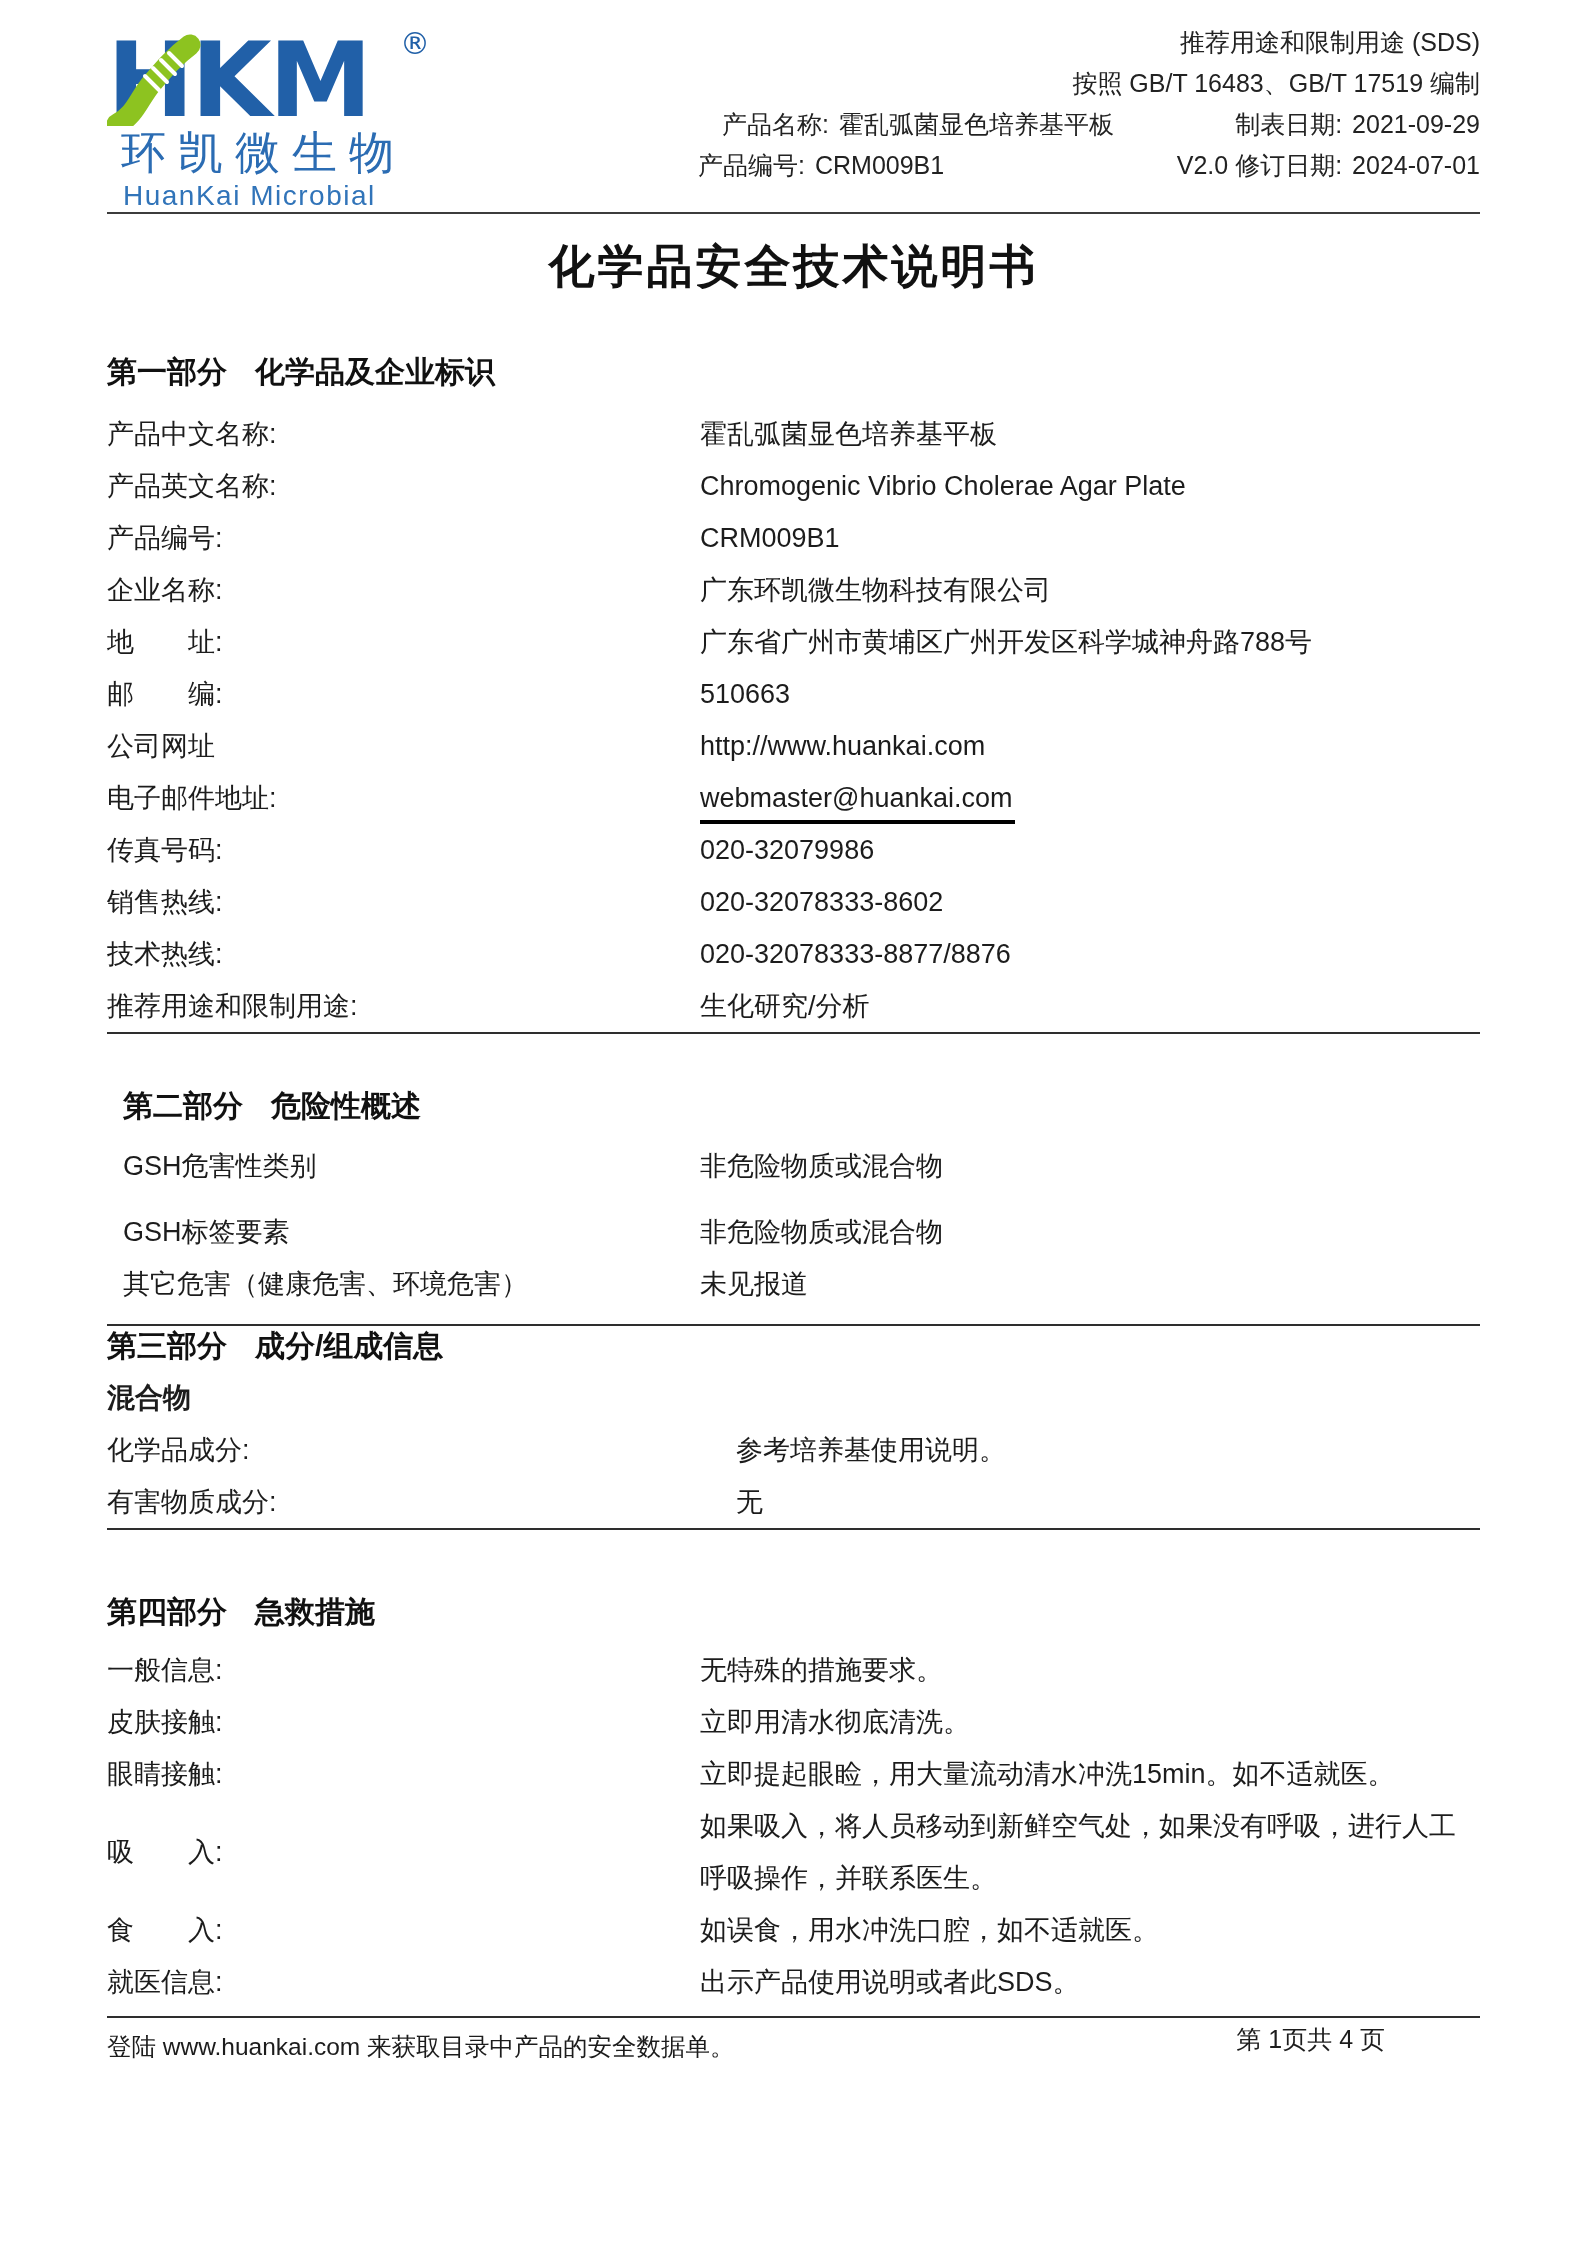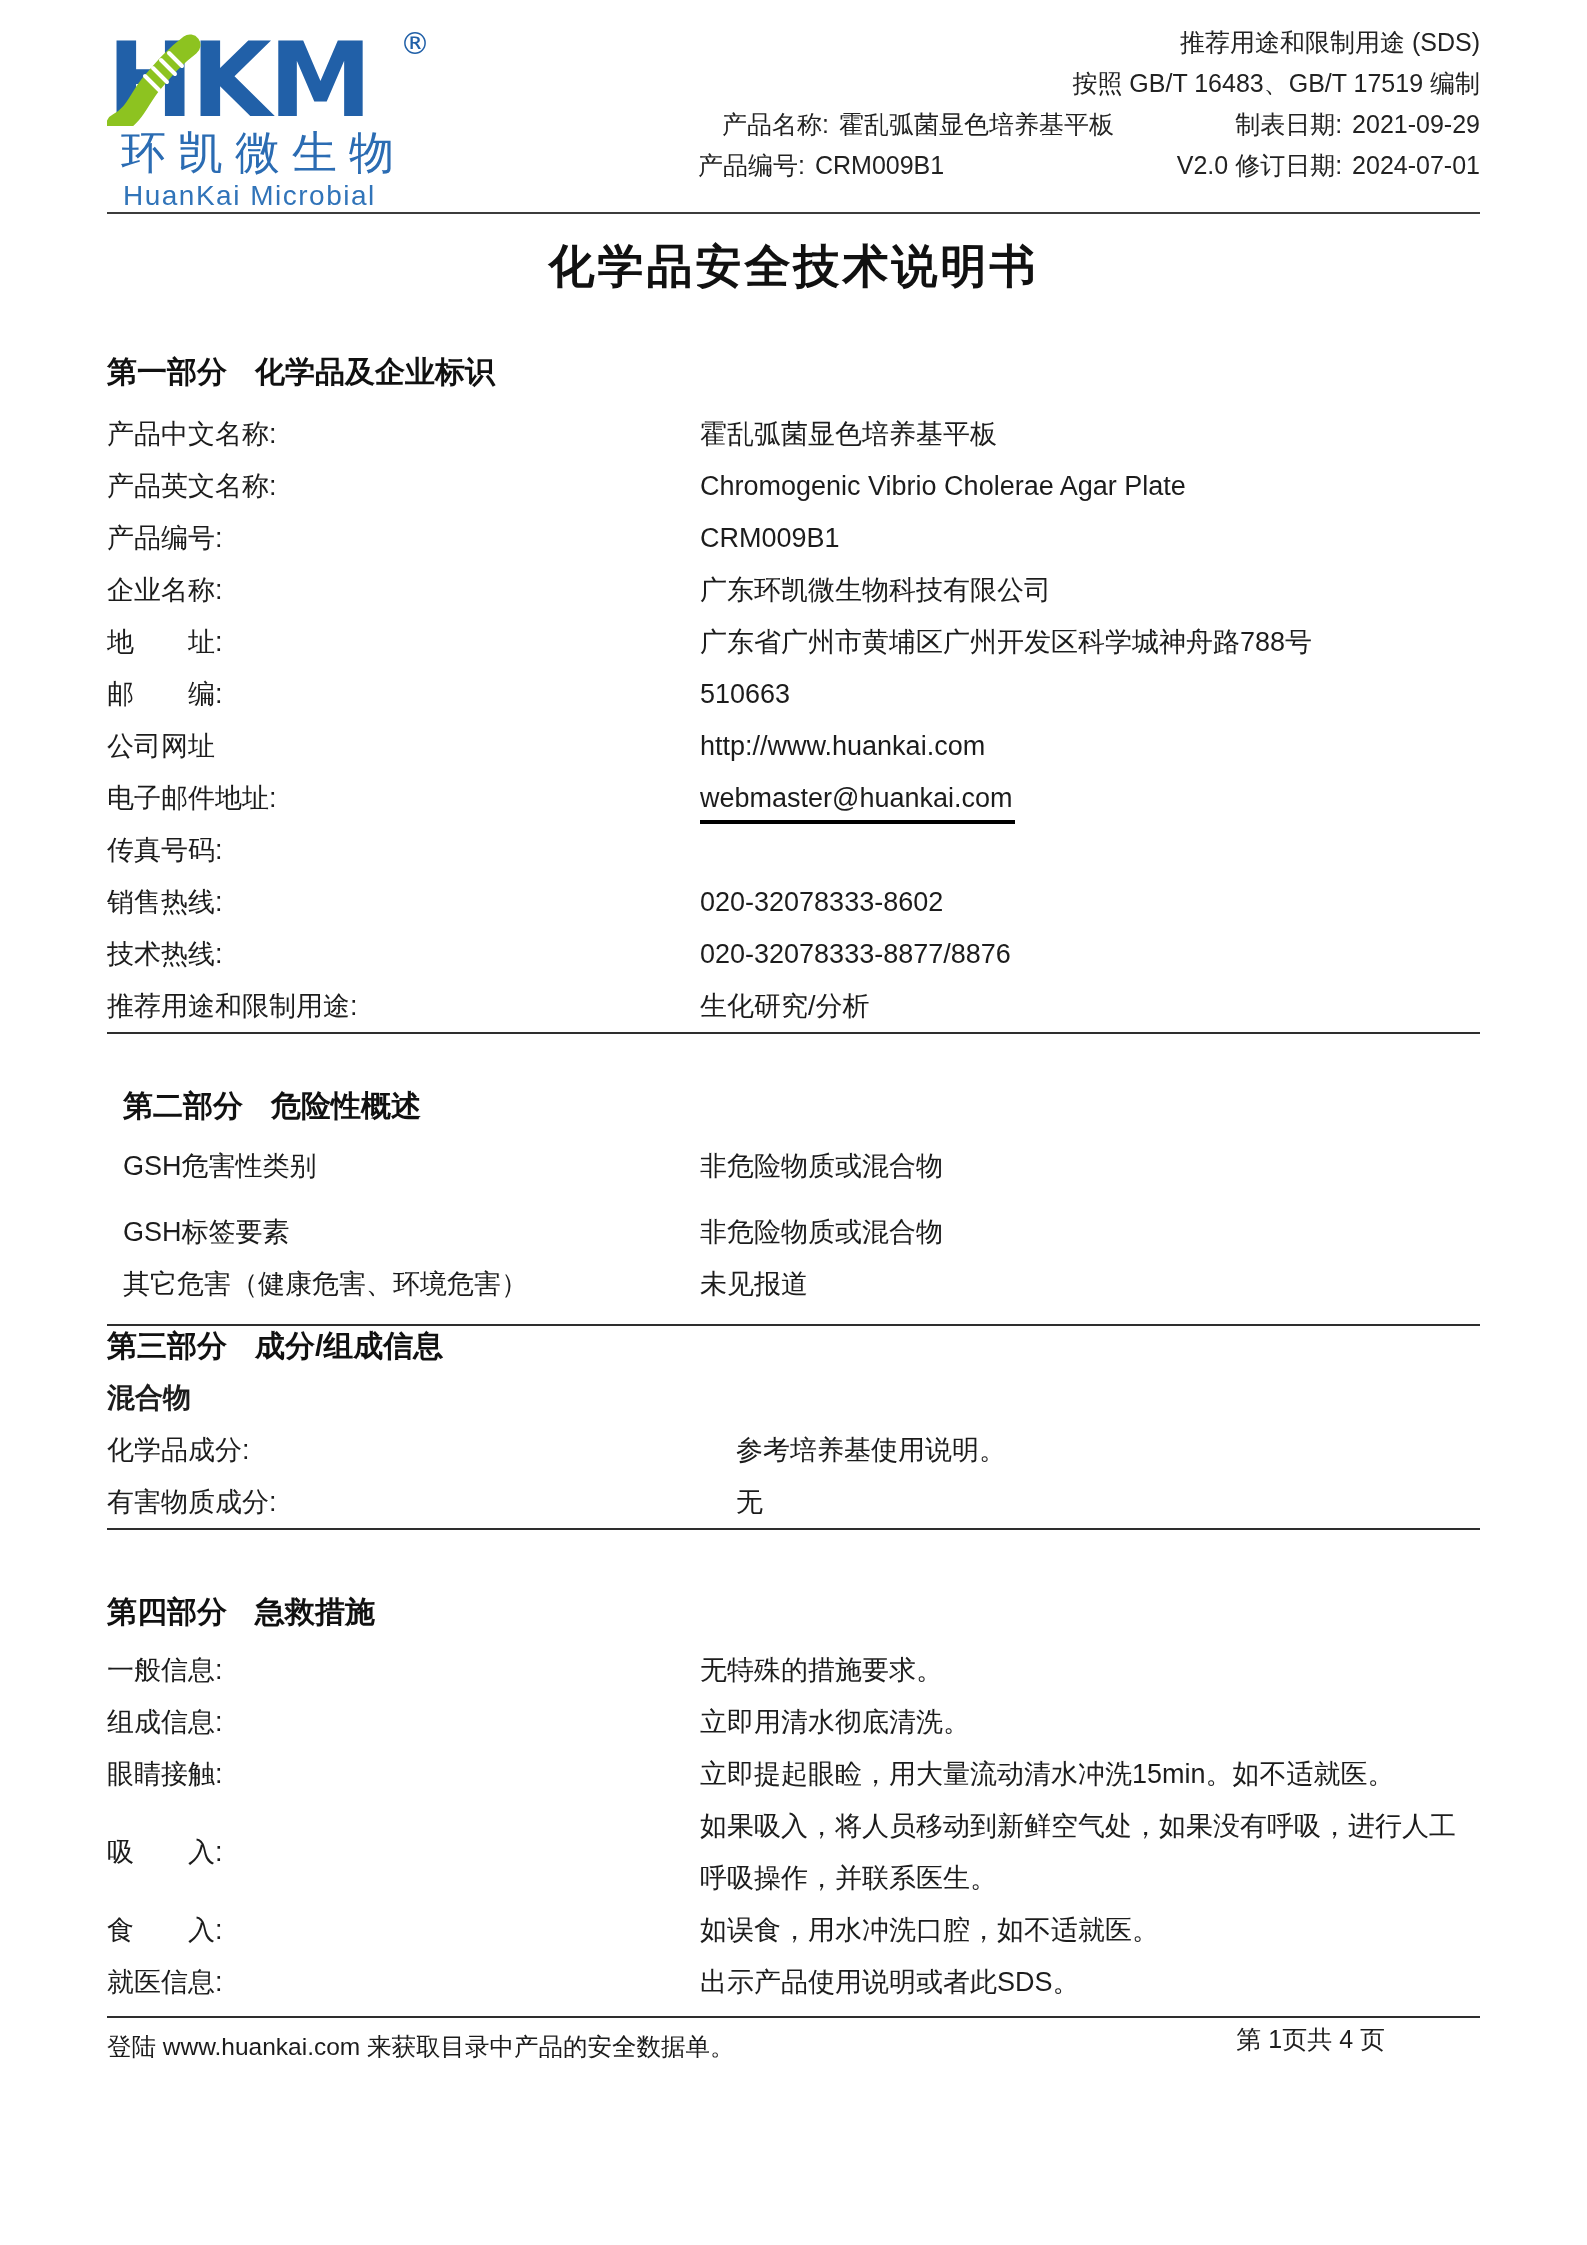--- a/index.html
+++ b/index.html
@@ -161,20 +161,21 @@
       <div class="row">
           <div class="lab">公司网址</div>
           <div class="val">http://www.huankai.com</div>
         </div>
       <div class="row">
           <div class="lab">电子邮件地址:</div>
           <div class="val"><span class="underlined">webmaster@huankai.com</span></div>
         </div>
       <div class="row">
           <div class="lab">传真号码:</div>
+          <div class="val">020-32079986</div>
         </div>
       <div class="row">
           <div class="lab">销售热线:</div>
           <div class="val">020-32078333-8602</div>
         </div>
       <div class="row">
           <div class="lab">技术热线:</div>
           <div class="val">020-32078333-8877/8876</div>
         </div>
       <div class="row">
@@ -224,21 +225,21 @@
   <div class="section sec4">
     <div class="sec-head">
       <span>第四部分</span><span class="sec-name">急救措施</span>
     </div>
     <div class="rows">
       <div class="row">
           <div class="lab">一般信息:</div>
           <div class="val">无特殊的措施要求。</div>
         </div>
       <div class="row">
-          <div class="lab">组成信息:</div>
+          <div class="lab">皮肤接触:</div>
           <div class="val">立即用清水彻底清洗。</div>
         </div>
       <div class="row">
           <div class="lab">眼睛接触:</div>
           <div class="val">立即提起眼睑，用大量流动清水冲洗15min。如不适就医。</div>
         </div>
       <div class="row">
           <div class="lab">吸　　入:</div>
           <div class="val">如果吸入，将人员移动到新鲜空气处，如果没有呼吸，进行人工呼吸操作，并联系医生。</div>
         </div>

